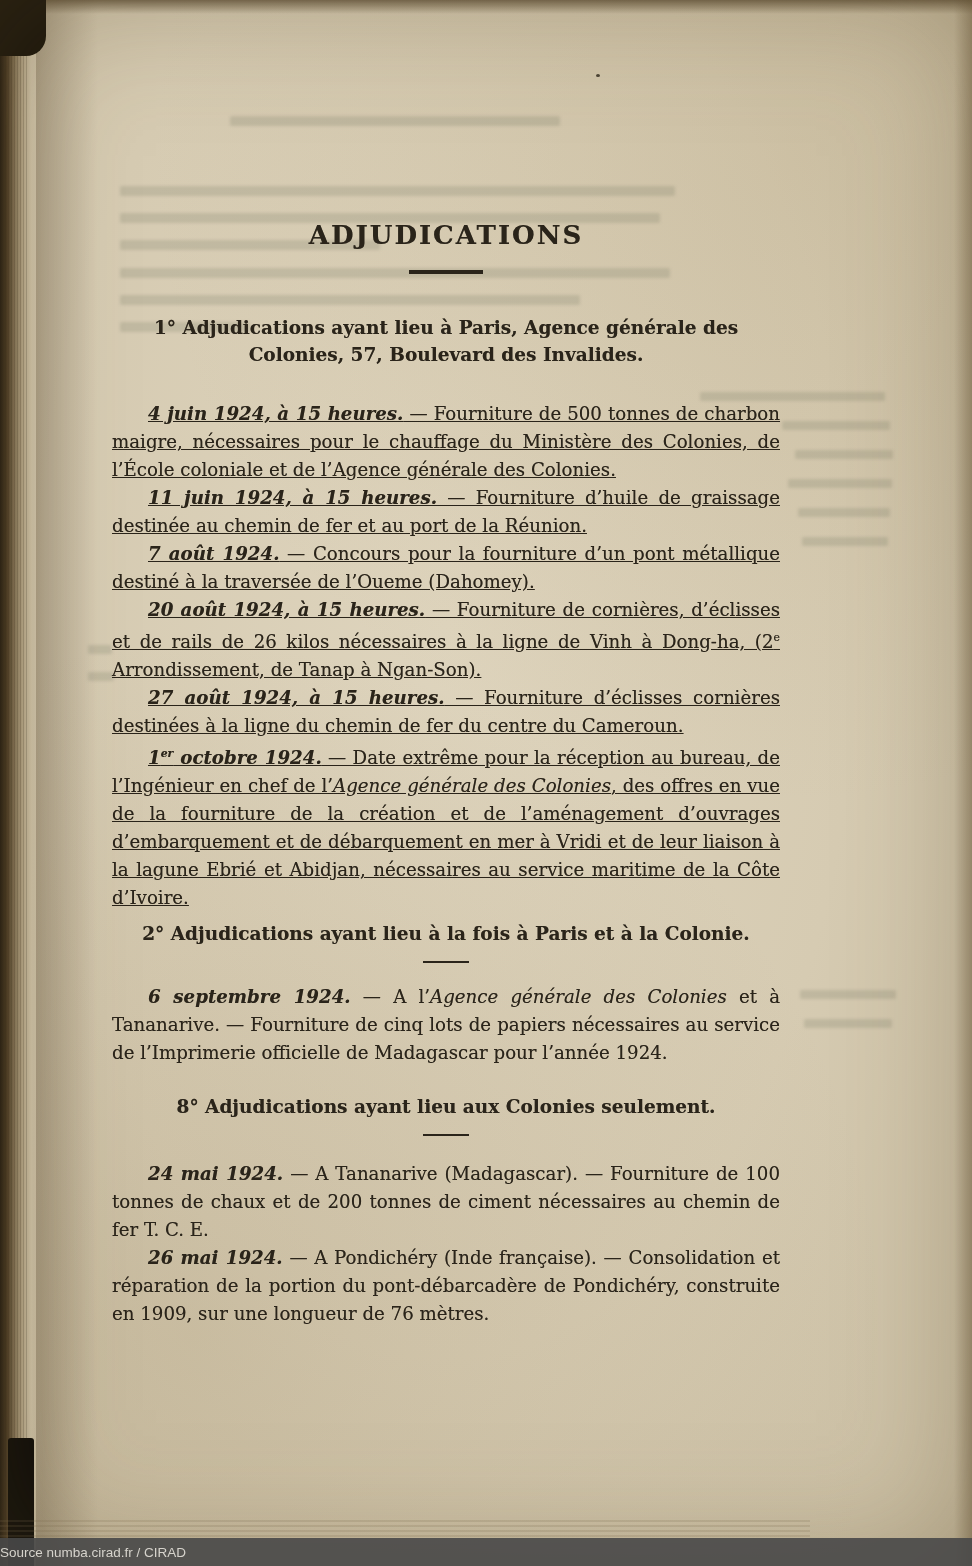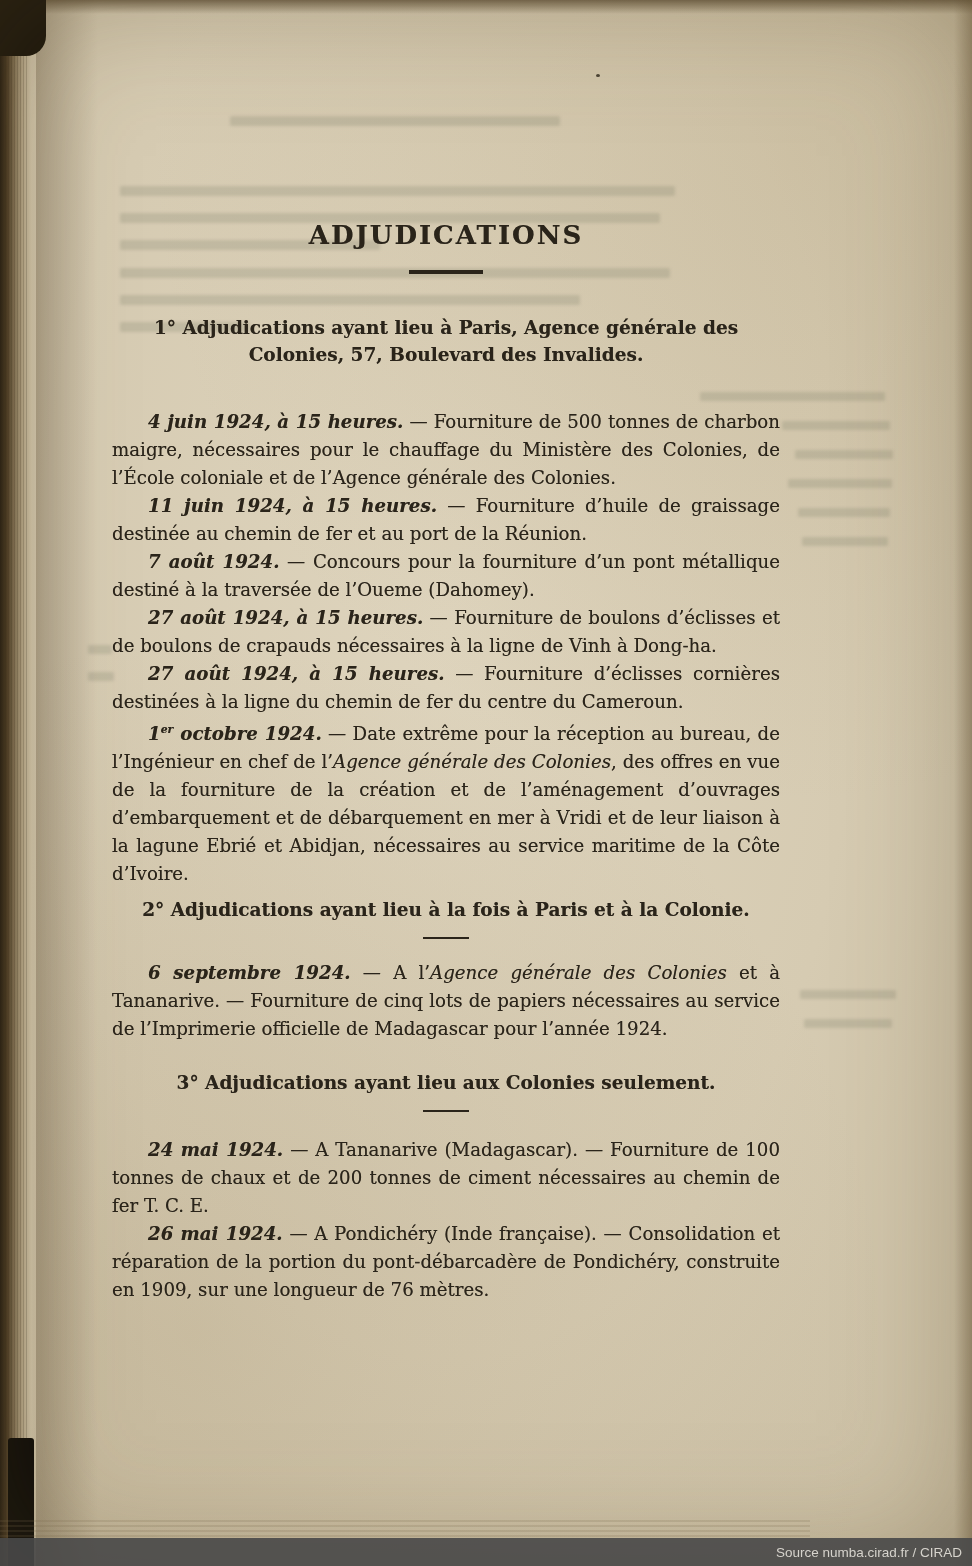--- a/index.html
+++ b/index.html
@@ -37,32 +37,32 @@
   
   .content { position:absolute; left:112px; top:0; width:668px; color:#2a241a;
     text-shadow:0 0 .4px rgba(42,36,26,.5); }
   .title { margin:218px 0 0; text-align:center; font-size:26px; line-height:34px;
     font-weight:bold; letter-spacing:2px; }
   .title-rule { width:74px; height:4px; background:#2a241a; margin:18px auto 0; }
   .heading { margin:0 auto; font-weight:bold; font-size:18.5px; line-height:27px;
     text-align:center; }
   .sec1 .heading { margin-top:40px; max-width:620px; }
   .sec-rule { width:46px; height:2px; background:#2a241a; margin:14px auto 0; }
-  .sec1 .entries { margin-top:40px; }
+  .sec1 .entries { margin-top:32px;text-decoration:underline; }
   .sec2 { margin-top:8px; } .sec2 .entries { margin-top:20px; }
   .sec3 { margin-top:26px; } .sec3 .entries { margin-top:24px; }
   p.entry { margin:0; font-size:18.2px; line-height:28px; text-align:justify;
     text-indent:36px; hyphens:auto; -webkit-hyphens:auto; }
   .di { font-style:italic; font-weight:bold; }
   .it { font-style:italic; }
   .sup { font-style:italic; font-weight:bold; font-size:.6em; vertical-align:super; }
   .supr { font-size:.6em; vertical-align:super; }
   
   .source-bar { position:absolute; left:0; right:0; bottom:0; height:28px; z-index:5;
-    background:rgba(72,72,72,0.9); display:flex; align-items:center; justify-content:flex-end;
+    background:rgba(72,72,72,0.9); display:flex; align-items:center; justify-content:flex-start;
     padding-right:10px; box-sizing:border-box;
     font-family:"Liberation Sans","DejaVu Sans",sans-serif; font-size:13.5px; color:#d6d3cc; }
 </style>
 </head>
 <body>
 
 <div class="scan">
 
   <div class="spine"></div>
   <div class="spine-lines"></div>
@@ -96,36 +96,36 @@
 
     <h1 class="title">ADJUDICATIONS</h1>
     <div class="title-rule"></div>
 
     <section class="sec1">
       <h2 class="heading">1° Adjudications ayant lieu à Paris, Agence générale des Colonies, 57, Boulevard des Invalides.</h2>
       <div class="entries">
         <p class="entry"><span class="di">4 juin 1924, à 15 heures.</span><span class="r"> — Fourniture de 500 tonnes de charbon maigre, nécessaires pour le chauffage du Ministère des Colonies, de l’École coloniale et de l’Agence générale des Colonies.</span></p>
         <p class="entry"><span class="di">11 juin 1924, à 15 heures.</span><span class="r"> — Fourniture d’huile de graissage destinée au chemin de fer et au port de la Réunion.</span></p>
         <p class="entry"><span class="di">7 août 1924.</span><span class="r"> — Concours pour la fourniture d’un pont métallique destiné à la traversée de l’Oueme (Dahomey).</span></p>
-        <p class="entry"><span class="di">27 août 1924, à 15 heures.</span><span class="r"> — Fourniture de boulons d’éclisses et de boulons de crapauds nécessaires à la ligne de Vinh à Dong-ha.</span></p>
+        <p class="entry"><span class="di">20 août 1924, à 15 heures.</span><span class="r"> — Fourniture de cornières, d’éclisses et de rails de 26 kilos nécessaires à la ligne de Vinh à Dong-ha, (2</span><span class="supr">e</span><span class="r"> Arrondissement, de Tanap à Ngan-Son).</span></p>
         <p class="entry"><span class="di">27 août 1924, à 15 heures.</span><span class="r"> — Fourniture d’éclisses cornières destinées à la ligne du chemin de fer du centre du Cameroun.</span></p>
         <p class="entry"><span class="di">1</span><span class="sup">er</span><span class="di"> octobre 1924.</span><span class="r"> — Date extrême pour la réception au bureau, de l’Ingénieur en chef de l’</span><span class="it">Agence générale des Colonies</span><span class="r">, des offres en vue de la fourniture de la création et de l’aménagement d’ouvrages d’embarquement et de débarquement en mer à Vridi et de leur liaison à la lagune Ebrié et Abidjan, nécessaires au service maritime de la Côte d’Ivoire.</span></p>
       </div>
     </section>
 
     <section class="sec2">
       <h2 class="heading">2° Adjudications ayant lieu à la fois à Paris et à la Colonie.</h2>
       <div class="sec-rule"></div>
       <div class="entries">
         <p class="entry"><span class="di">6 septembre 1924.</span><span class="r"> — A l’</span><span class="it">Agence générale des Colonies</span><span class="r"> et à Tananarive. — Fourniture de cinq lots de papiers nécessaires au service de l’Imprimerie officielle de Madagascar pour l’année 1924.</span></p>
       </div>
     </section>
 
     <section class="sec3">
-      <h2 class="heading">3° Adjudications ayant lieu aux Colonies seulement.</h2>
+      <h2 class="heading">8° Adjudications ayant lieu aux Colonies seulement.</h2>
       <div class="sec-rule"></div>
       <div class="entries">
         <p class="entry"><span class="di">24 mai 1924.</span><span class="r"> — A Tananarive (Madagascar). — Fourniture de 100 tonnes de chaux et de 200 tonnes de ciment nécessaires au chemin de fer T. C. E.</span></p>
         <p class="entry"><span class="di">26 mai 1924.</span><span class="r"> — A Pondichéry (Inde française). — Consolidation et réparation de la portion du pont-débarcadère de Pondichéry, construite en 1909, sur une longueur de 76 mètres.</span></p>
       </div>
     </section>
 
   </div>
 
   <div class="vignette"></div>

